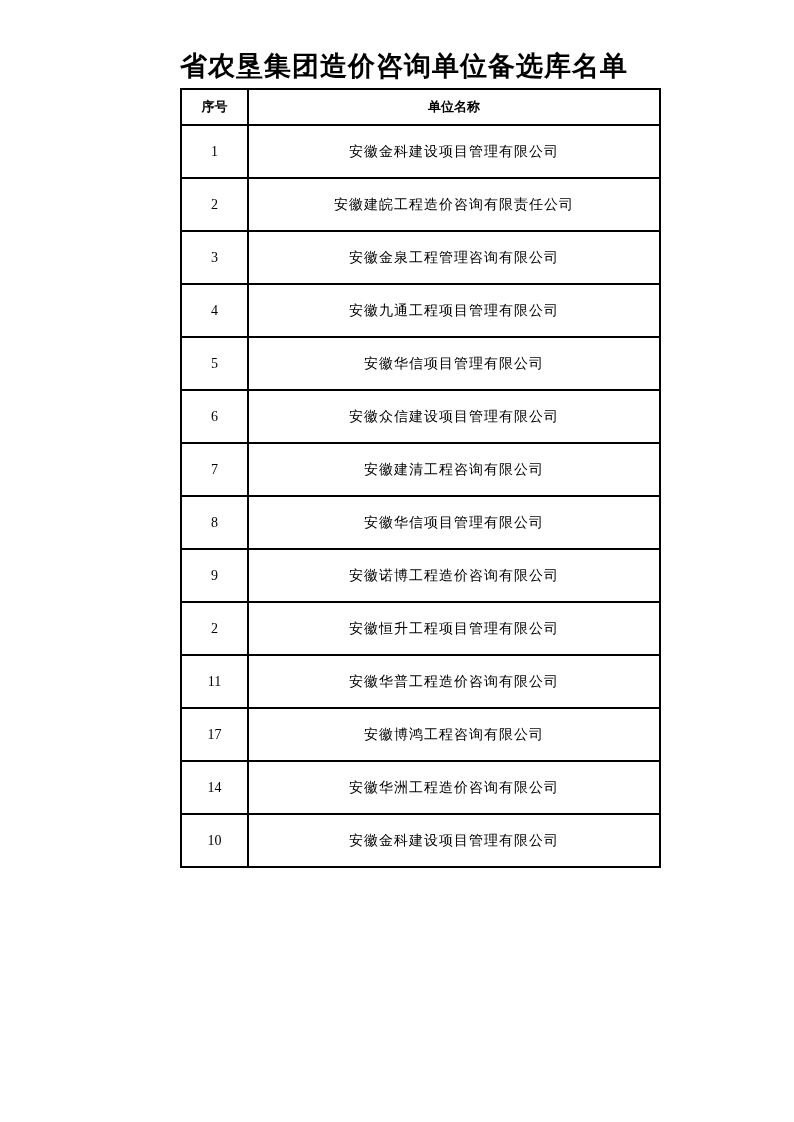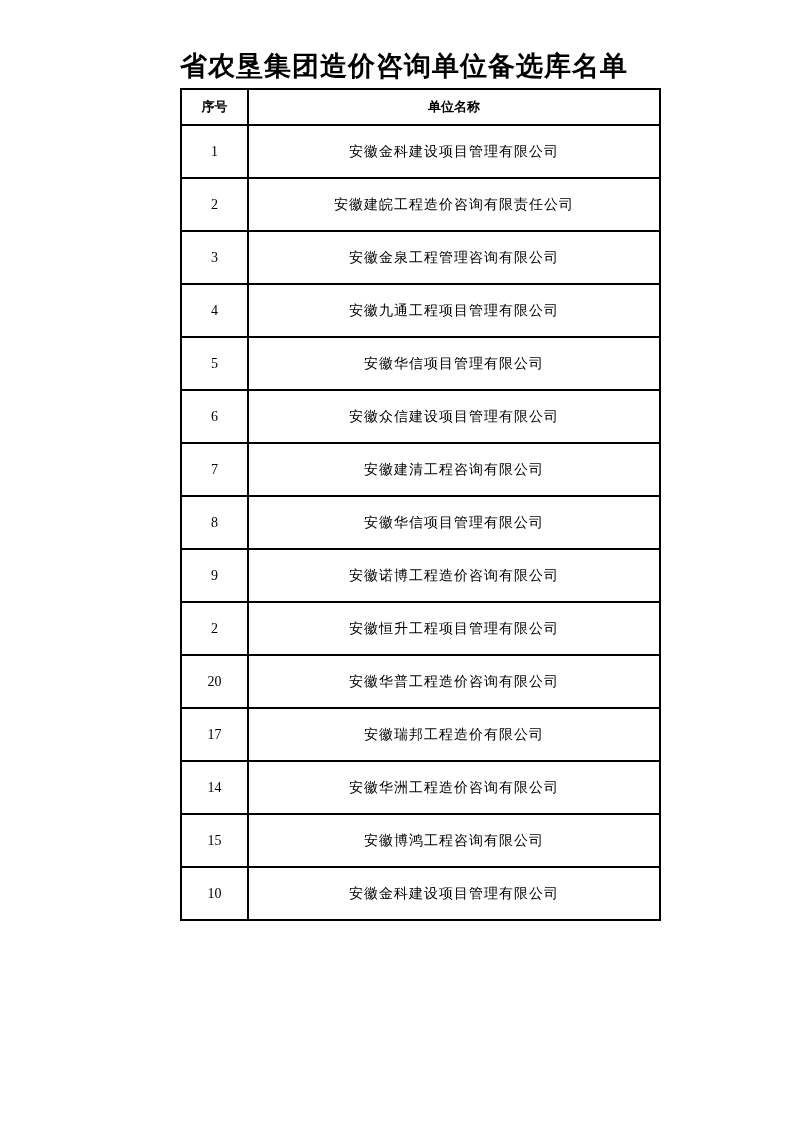--- a/index.html
+++ b/index.html
@@ -117,34 +117,30 @@
         </tr>
           <tr style="">
           <td class="no-cell">9</td>
           <td class="name-cell">安徽诺博工程造价咨询有限公司</td>
         </tr>
           <tr style="">
           <td class="no-cell">2</td>
           <td class="name-cell">安徽恒升工程项目管理有限公司</td>
         </tr>
           <tr style="">
-          <td class="no-cell">20</td>
+          <td class="no-cell">11</td>
           <td class="name-cell">安徽华普工程造价咨询有限公司</td>
         </tr>
           <tr style="">
           <td class="no-cell">17</td>
-          <td class="name-cell">安徽瑞邦工程造价有限公司</td>
+          <td class="name-cell">安徽博鸿工程咨询有限公司</td>
         </tr>
           <tr style="">
           <td class="no-cell">14</td>
           <td class="name-cell">安徽华洲工程造价咨询有限公司</td>
-        </tr>
-          <tr style="">
-          <td class="no-cell">15</td>
-          <td class="name-cell">安徽博鸿工程咨询有限公司</td>
         </tr>
           <tr style="">
           <td class="no-cell">10</td>
           <td class="name-cell">安徽金科建设项目管理有限公司</td>
         </tr>
         </tbody>
     </table>
   </div>
 </div>
 

